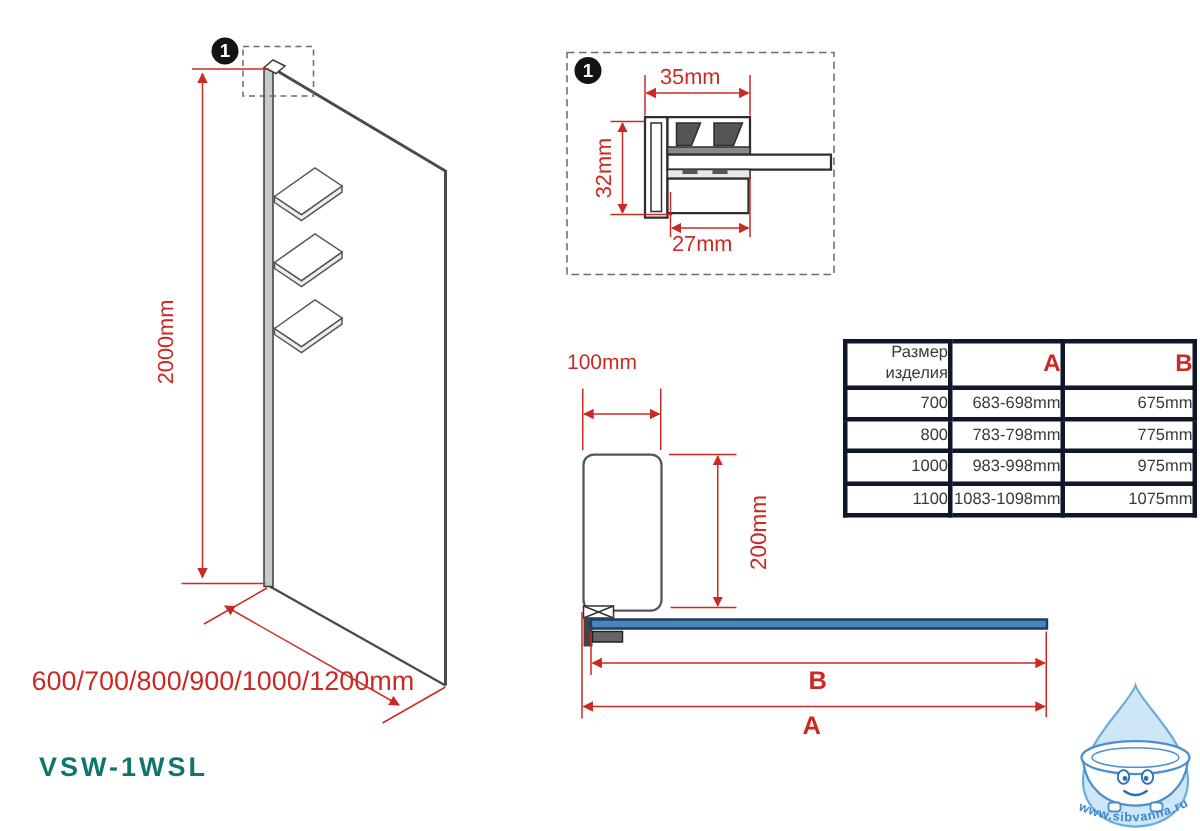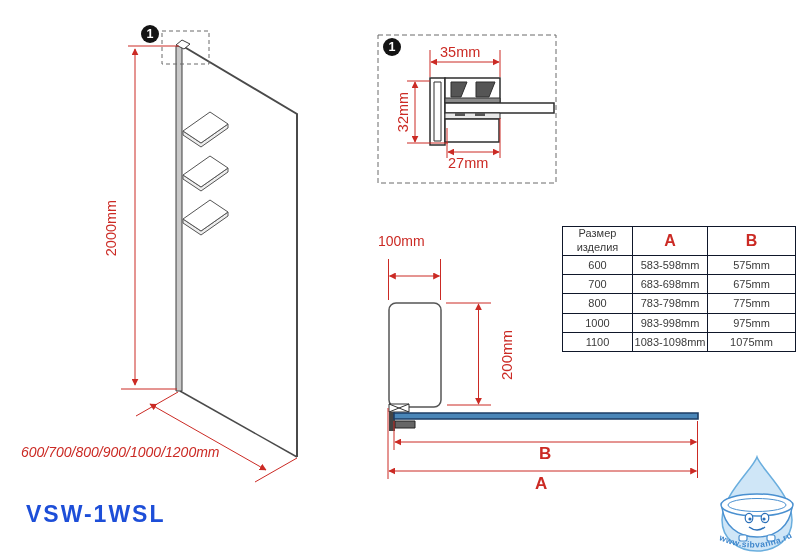--- a/index.html
+++ b/index.html
@@ -14,28 +14,28 @@
   }
   html,body{margin:0;padding:0;}
   body{font-family:"Liberation Sans", sans-serif; background:#ffffff;}
   .page{position:relative;width:800px;height:554px;background:#fff;overflow:hidden;}
   .abs{position:absolute;}
   .dimtext{font-size:14.5px;color:var(--dimension-red);white-space:nowrap;}
   .rot{transform:translate(-50%,-50%) rotate(-90deg);}
   .center-anchor{position:absolute;white-space:nowrap;}
   .callout{position:absolute;width:18px;height:18px;border-radius:50%;background:#141414;color:#fff;
     font-size:12.5px;font-weight:bold;display:flex;align-items:center;justify-content:center;}
-  .model{position:absolute;font-size:23px;font-weight:bold;color:#1d4ed8;letter-spacing:2px;}
+  .model{position:absolute;font-size:18px;font-weight:bold;color:#0f766e;letter-spacing:2px;}
   .brand{position:absolute;font-size:17.5px;font-weight:bold;color:var(--logo-blue);letter-spacing:0.5px;
     text-shadow:-1px -1px 0 #fff,1px -1px 0 #fff,-1px 1px 0 #fff,1px 1px 0 #fff;z-index:5;}
   .abtext{position:absolute;font-size:17px;font-weight:bold;color:var(--dimension-red);}
   
   table.spec{position:absolute;left:562px;top:226px;width:233px;border-collapse:collapse;table-layout:fixed;
     font-size:11px;color:#3a3a3a;background:#fff;}
-  table.spec td,table.spec th{border:1px solid #0f172a;text-align:center;vertical-align:middle;padding:0;}
+  table.spec td,table.spec th{border:3px solid #0f172a;text-align:right;vertical-align:middle;padding:0;}
   table.spec th{font-weight:normal;height:28px;line-height:1.25;}
   table.spec th.ab{font-size:16px;font-weight:bold;color:var(--dimension-red);}
   table.spec td{height:18.2px;}
   svg line,svg path,svg rect,svg polygon,svg circle{vector-effect:non-scaling-stroke;}
   .redline{stroke:var(--dimension-red);stroke-width:1;fill:none;}
   .grayline{stroke:var(--line-dark);fill:none;}
   .proline{stroke:var(--profile-dark);fill:#ffffff;}
 </style>
 </head>
 <body>
@@ -160,21 +160,21 @@
         <line class="redline" x1="697.5" y1="450" x2="697.5" y2="478"></line>
         <line class="redline" x1="389" y1="471" x2="696.5" y2="471" marker-start="url(#arr)" marker-end="url(#arr)"></line>
       </g>
     </g>
   </svg>
 
   <div class="callout" style="left:141px;top:25px;">1</div>
   <div class="callout" style="left:383px;top:38px;">1</div>
 
   <div class="center-anchor dimtext rot" style="left:111px;top:228px;">2000mm</div>
-  <div class="abs dimtext" style="left:21px;top:444px;font-size:14px;font-style:italic;">600/700/800/900/1000/1200mm</div>
+  <div class="abs dimtext" style="left:21px;top:444px;font-size:18px;">600/700/800/900/1000/1200mm</div>
 
   <div class="abs dimtext" style="left:440px;top:44px;">35mm</div>
   <div class="center-anchor dimtext rot" style="left:403px;top:112px;">32mm</div>
   <div class="abs dimtext" style="left:448px;top:155px;">27mm</div>
 
   <div class="abs dimtext" style="left:378px;top:233px;font-size:14px;">100mm</div>
   <div class="center-anchor dimtext rot" style="left:506px;top:355px;font-size:15px;">200mm</div>
   <div class="abtext" style="left:539px;top:444px;">B</div>
   <div class="abtext" style="left:535px;top:474px;">A</div>
 
@@ -185,25 +185,20 @@
         <col style="width:88px">
       </colgroup>
     <thead>
       <tr>
         <th>Размер изделия</th>
         <th class="ab">A</th>
         <th class="ab">B</th>
       </tr>
     </thead>
     <tbody>
-      <tr>
-        <td>600</td>
-        <td>583-598mm</td>
-        <td>575mm</td>
-      </tr>
       <tr>
         <td>700</td>
         <td>683-698mm</td>
         <td>675mm</td>
       </tr>
       <tr>
         <td>800</td>
         <td>783-798mm</td>
         <td>775mm</td>
       </tr>

